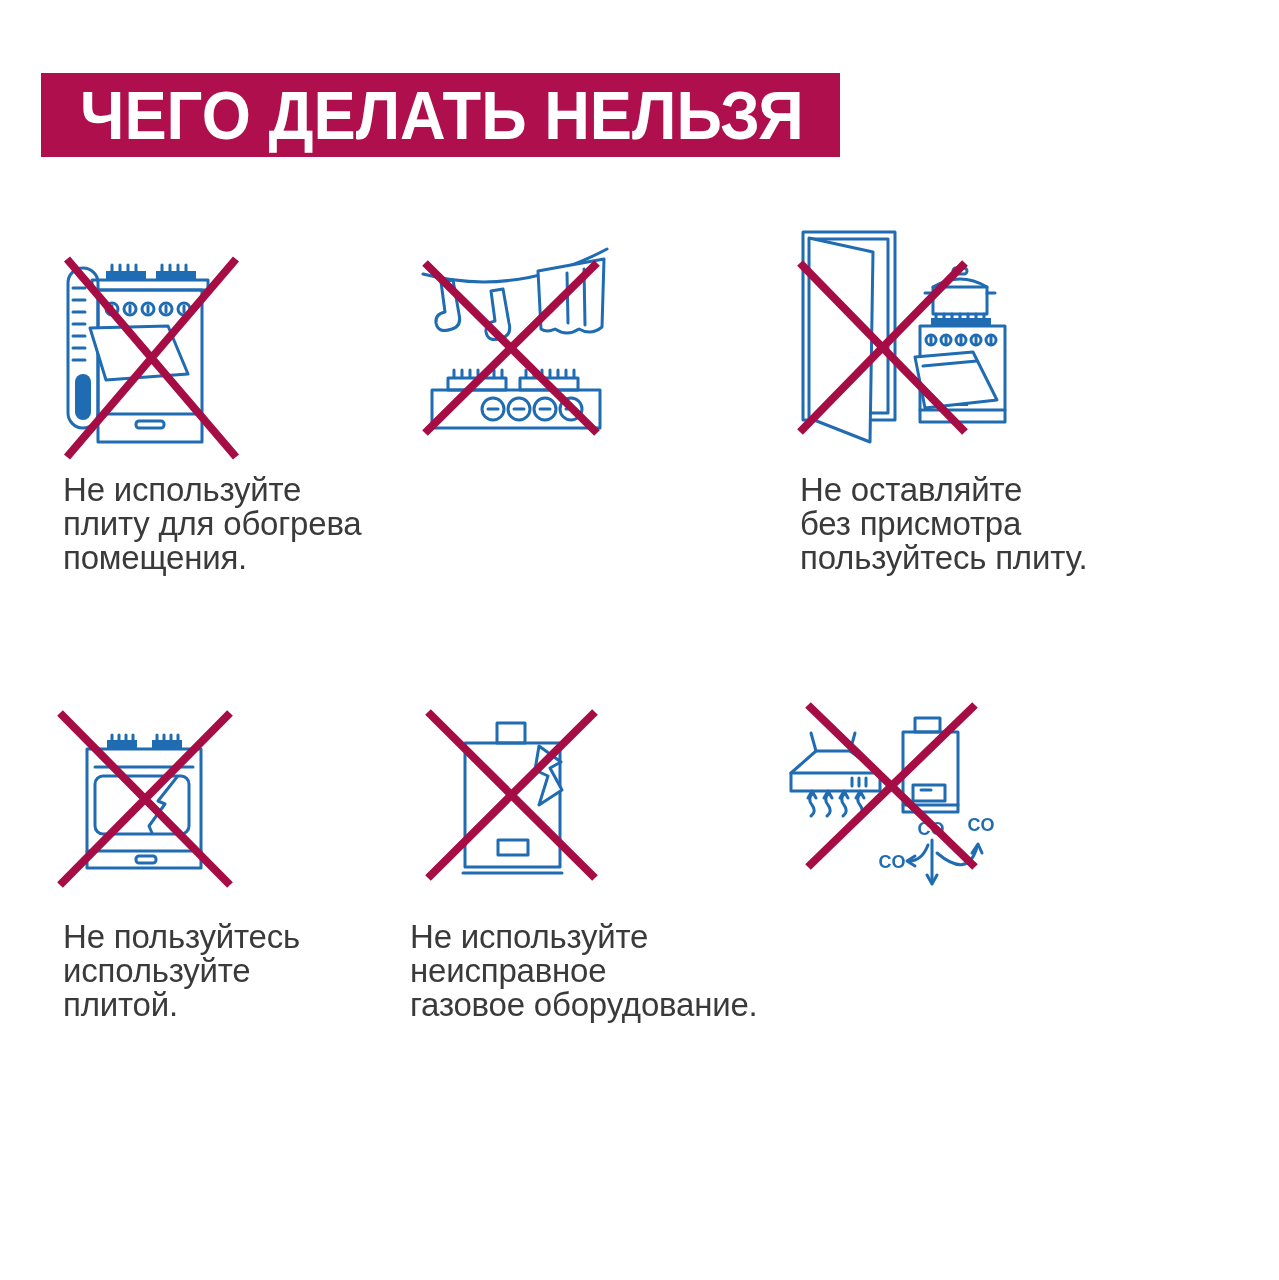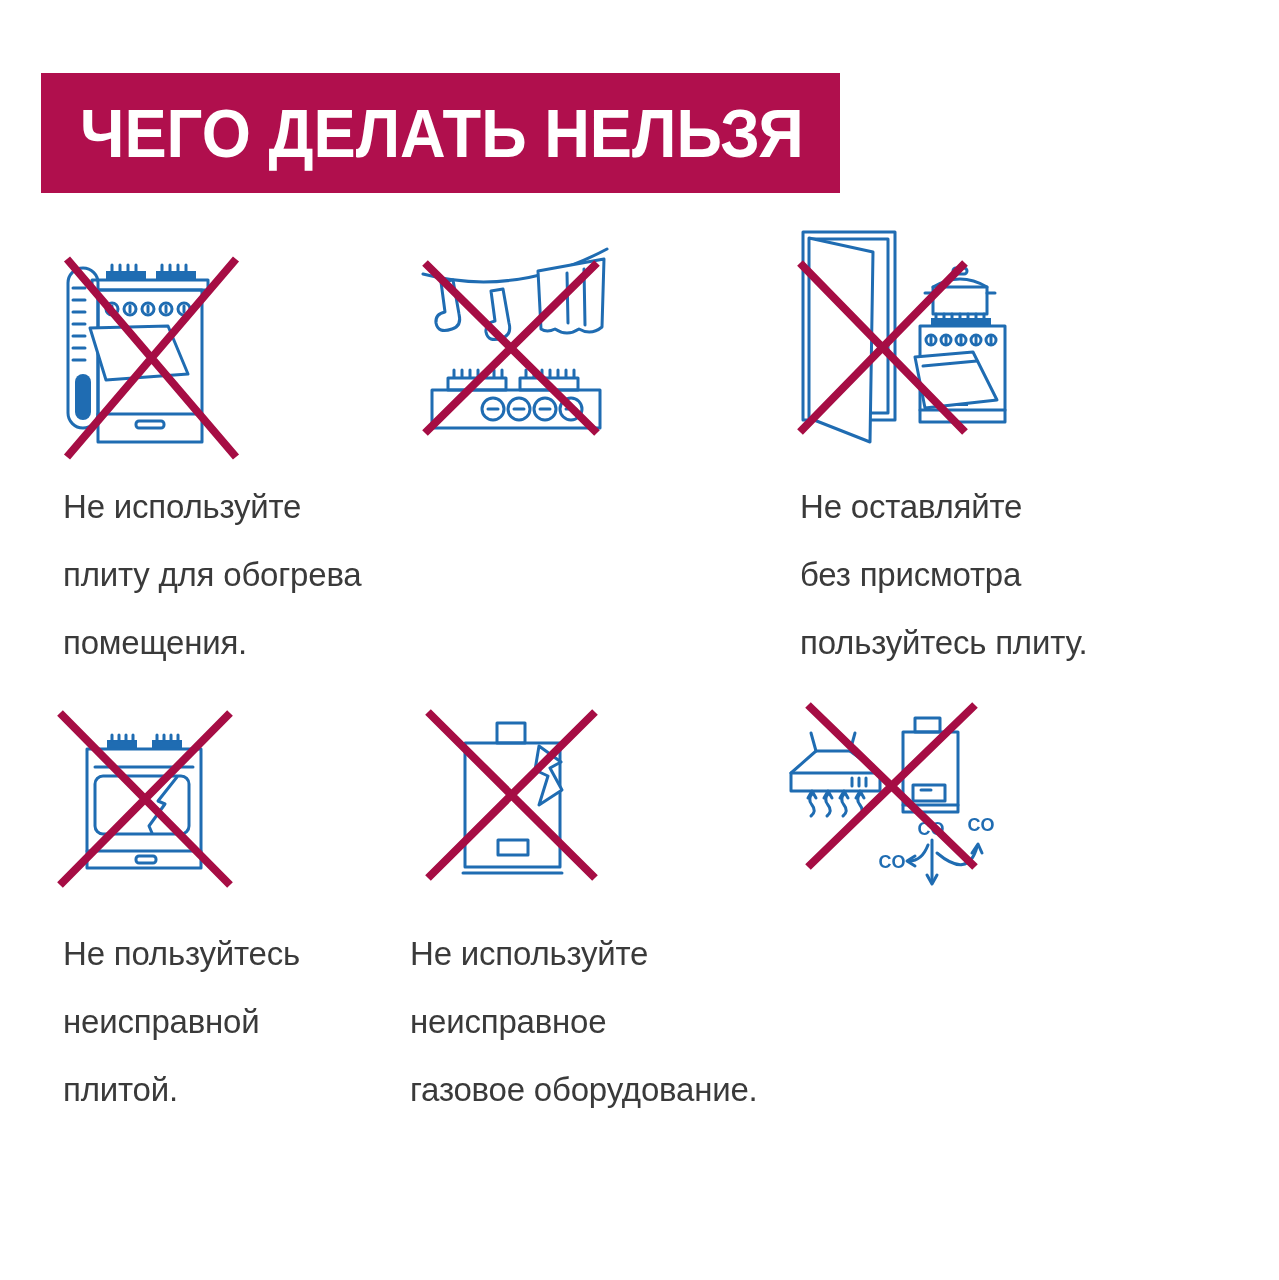--- a/index.html
+++ b/index.html
@@ -16,21 +16,21 @@
     background: var(--background);
     font-family: "Liberation Sans", sans-serif;
     overflow: hidden;
     position: relative;
   }
   .poster { position: absolute; inset: 0; }
 
   .banner {
     position: absolute;
     left: 41px; top: 73px;
-    width: 799px; height: 120px;
+    width: 799px; height: 84px;
     background: var(--banner-bg);
     display: flex; align-items: center;
     padding-left: 39px;
     overflow: visible;
   }
   .banner-title {
     color: var(--title-color);
     font-size: 68px;
     font-weight: bold;
     white-space: nowrap;
@@ -54,21 +54,21 @@
   #icon1 { left: -3px;  top: 22px; }
   #icon2 { left: 10px;  top: 10px; }
   #icon3 { left: -5px;  top: 0px;  }
   #icon4 { left: -8px;  top: 5px;  }
   #icon5 { left: 15px;  top: 5px;  }
   #icon6 { left: -15px; top: 0px;  }
 
   .caption {
     white-space: pre-line;
     font-size: 33px;
-    line-height: 68px;
+    line-height: 34px;
     color: var(--text);
     letter-spacing: -0.2px;
     padding-right: 10px;
   }
 
   .ln {
     fill: none;
     stroke: var(--line-blue);
     stroke-width: 3;
     stroke-linecap: round;
@@ -213,21 +213,21 @@
             <polyline class="ln" points="122,77 103,101 110,104 94,126 97,133"></polyline>
             <path class="ln" d="M32,151 h114"></path>
             <rect class="ln" x="81" y="156" width="20" height="7" rx="3"></rect>
           </g>
           <g>
             <path class="cross-line" d="M5,13 L175,185 M175,13 L5,185"></path>
           </g>
         </svg>
       </div>
       <div class="caption">Не пользуйтесь
-неисправной
+используйте
 плитой.</div>
     </div>
 
     <div class="cell">
       <div class="icon-area2">
         <svg id="icon5" class="icon-svg" width="180" height="200" viewBox="0 0 180 200">
           <g>
             <rect class="ln" x="72" y="23" width="28" height="20"></rect>
             <rect class="ln" x="40" y="43" width="95" height="124"></rect>
             <polygon class="lnw" points="114,46 136,62 125,68 137,90 114,105 123,76 110,70"></polygon>

